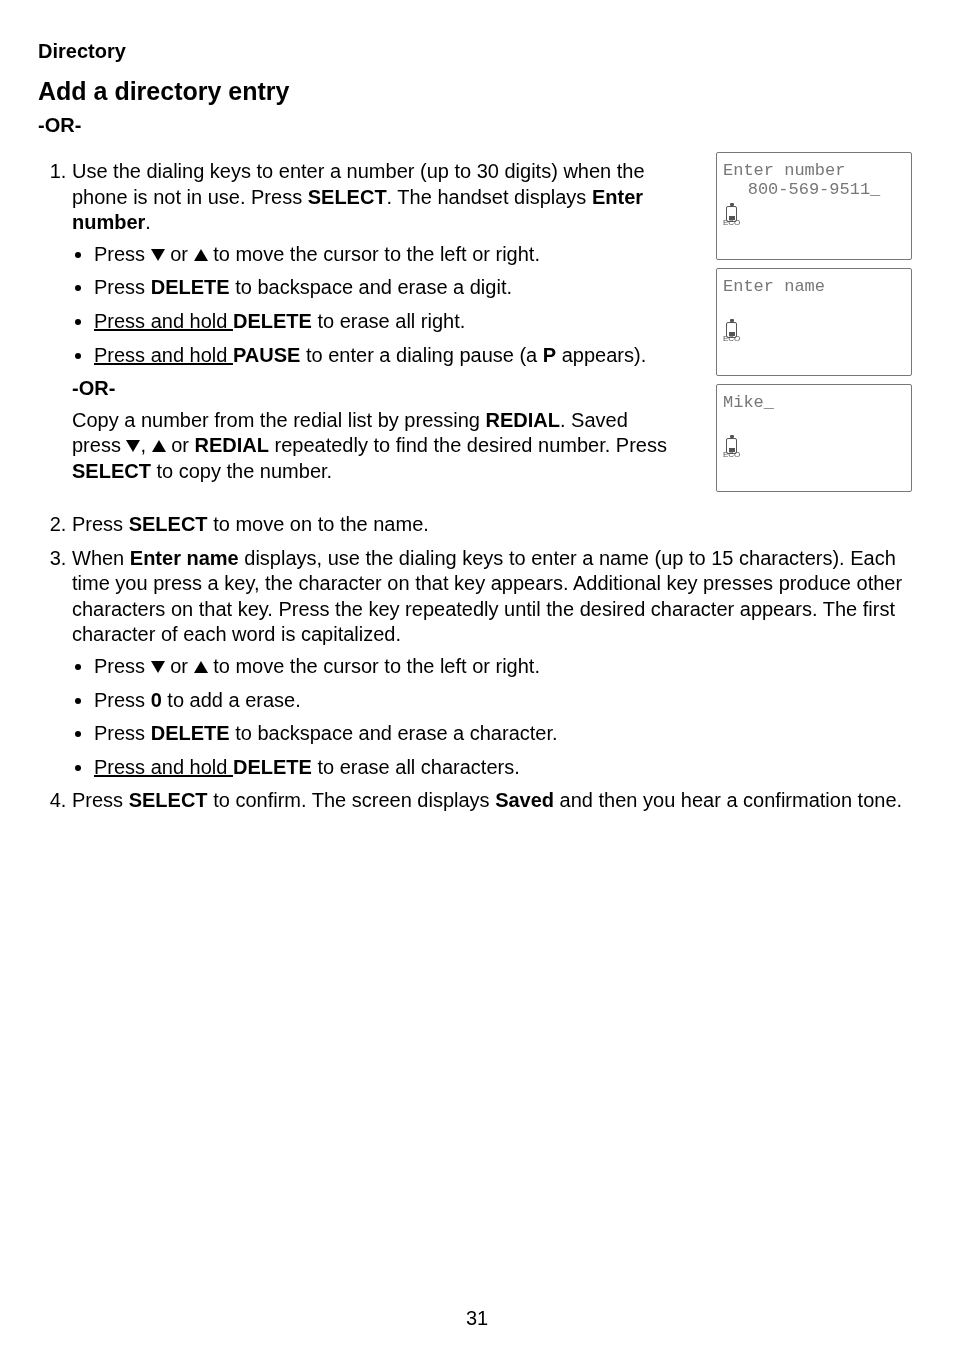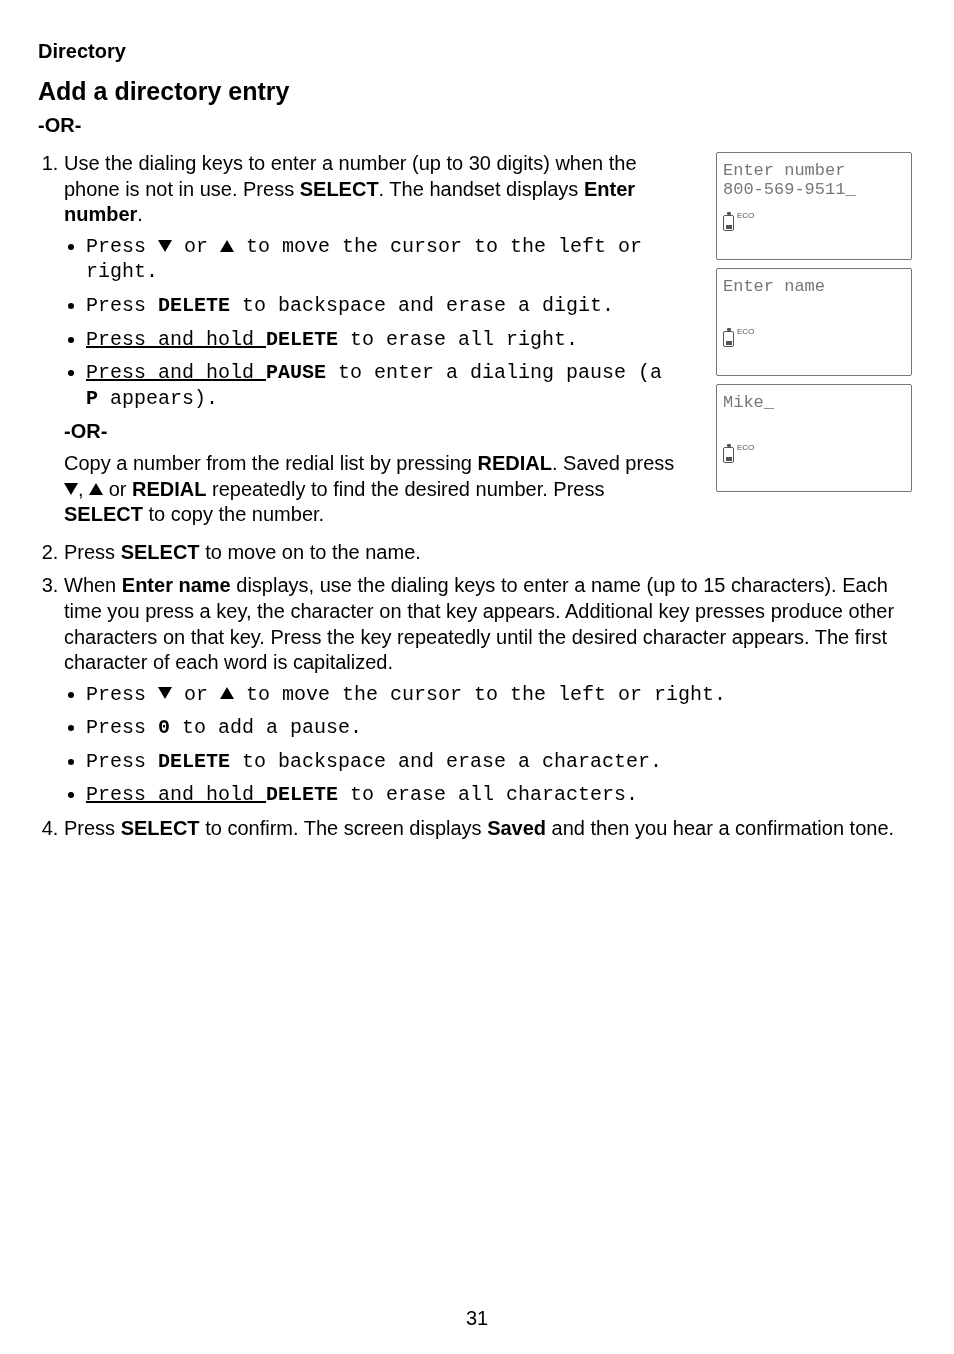--- a/index.html
+++ b/index.html
@@ -35,33 +35,32 @@
   .left-col {
     flex: 1;
     padding-right: 28px;
   }
   .screens {
     width: 200px;
     flex: 0 0 200px;
     padding-top: 5px;
   }
   ol.steps {
-    margin: 4px;
+    margin: 12px;
     padding-left: 22px;
     font-size: 20px;
     line-height: 1.28;
   }
   ol.steps > li { margin-bottom: 8px; }
   ul.bullets {
     list-style: disc;
     margin: 6px 0 6px 0;
     padding-left: 22px;
     font-size: 20px;
     line-height: 1.28;
-    font-family: Liberation Mono, monospace;
   }
   ul.bullets > li { margin-bottom: 8px; }
   .indent-or {
     font-size: 20px;
     font-weight: bold;
     margin: 4px 0 6px 22px;
   }
   .u { text-decoration: underline; }
   .b { font-weight: bold; }
   .tri-down, .tri-up {
@@ -96,30 +95,31 @@
     letter-spacing: 0px;
     font-size: 17px;
     color: #777;
     white-space: pre;
   }
   .lcd-line2 {
     font-family: "Courier New", monospace;
     letter-spacing: 0px;
     font-size: 17px;
     color: #777;
-    text-align: left;
+    text-align: center;
     white-space: pre;
     padding-right: 0px;
   }
   .lcd-status {
     position: absolute;
     bottom: 28px;
     left: 6px;
     display: flex;
-    align-items: flex-start;
+    align-items: flex-end;
+    flex-direction: column;
   }
   .battery-icon {
     width: 11px;
     height: 16px;
     border: 1.5px solid #555;
     border-radius: 2px;
     position: relative;
     margin-right: 3px;
   }
   .battery-icon::before {
@@ -222,21 +222,21 @@
     <span>Press </span><span class="b">SELECT</span><span> to move on to the name.</span>
   </li>
   <li>
     <span>When </span><span class="b">Enter name</span><span> displays, use the dialing keys to enter a name (up to 15 characters). Each time you press a key, the character on that key appears. Additional key presses produce other characters on that key. Press the key repeatedly until the desired character appears. The first character of each word is capitalized.</span>
 
     <ul class="bullets">
       <li>
         <span>Press </span><span class="tri-down"></span><span> or </span><span class="tri-up"></span><span> to move the cursor to the left or right.</span>
       </li>
       <li>
-        <span>Press </span><span class="b">0</span><span> to add a pause.</span>
+        <span>Press </span><span class="b">0</span><span> to add a erase.</span>
       </li>
       <li>
         <span>Press </span><span class="b">DELETE</span><span> to backspace and erase a character.</span>
       </li>
       <li>
         <span class="u">Press and hold </span><span class="b">DELETE</span><span> to erase all characters.</span>
       </li>
     </ul>
   </li>
   <li>

